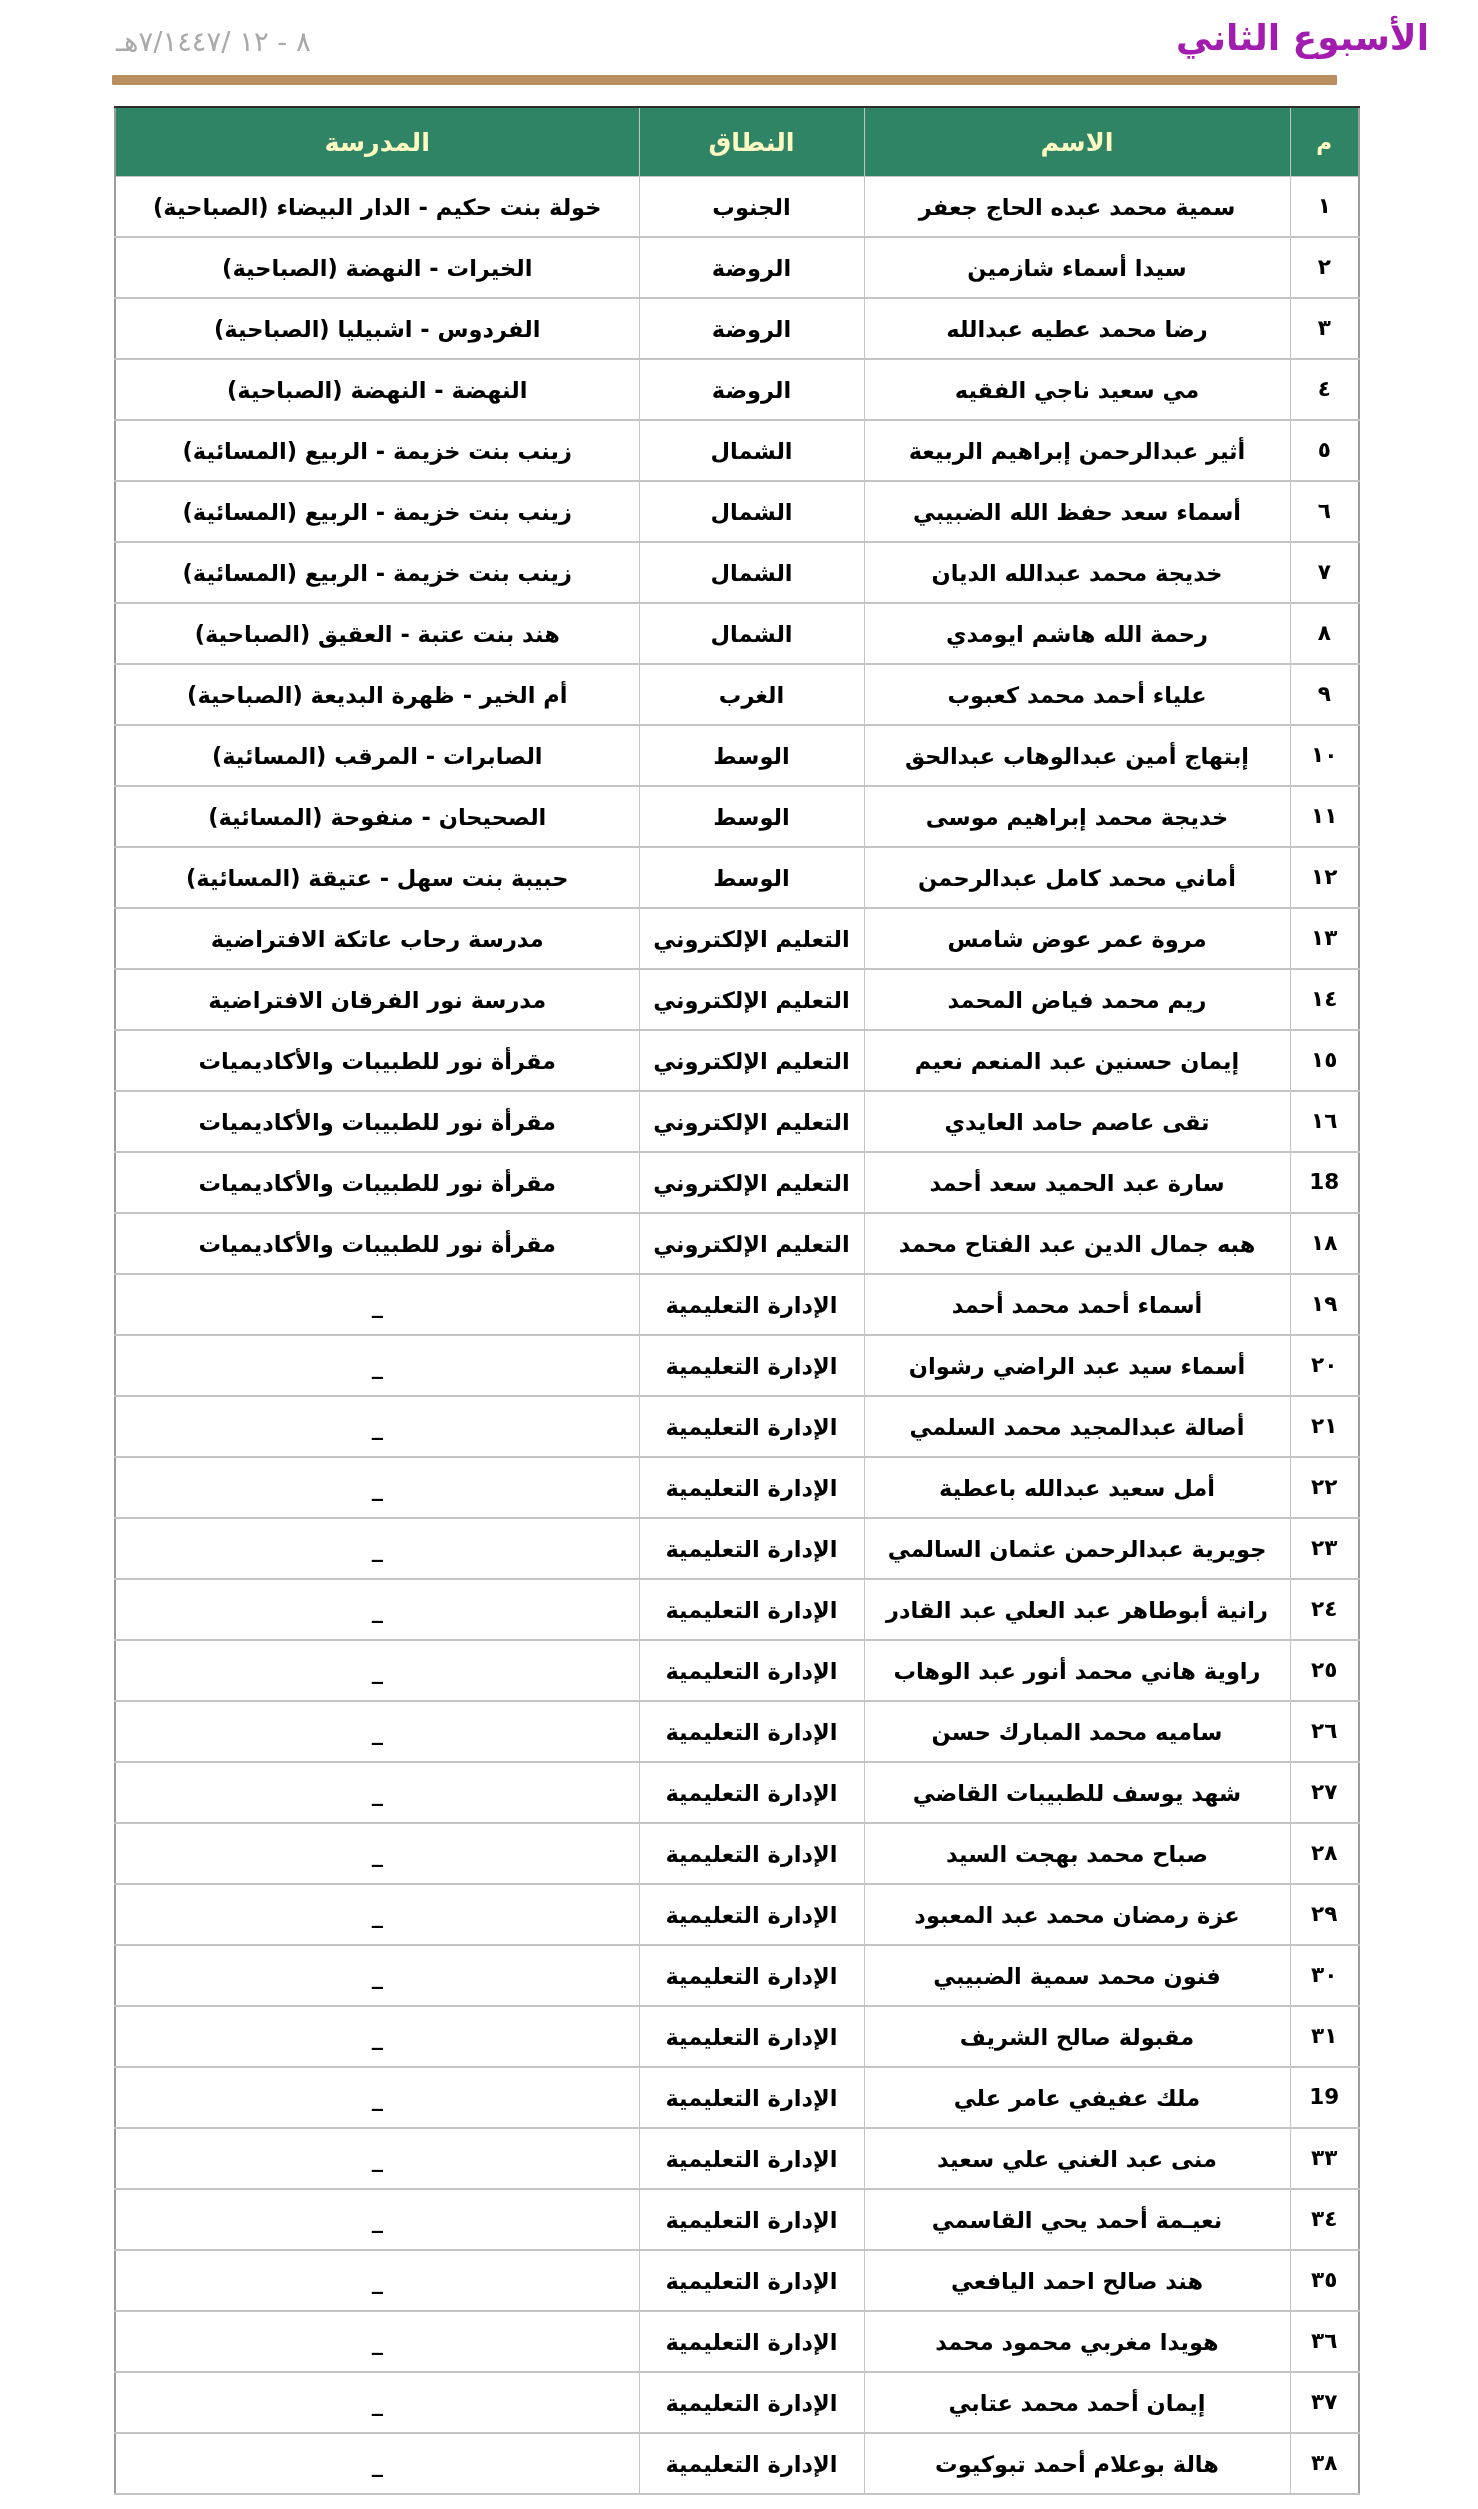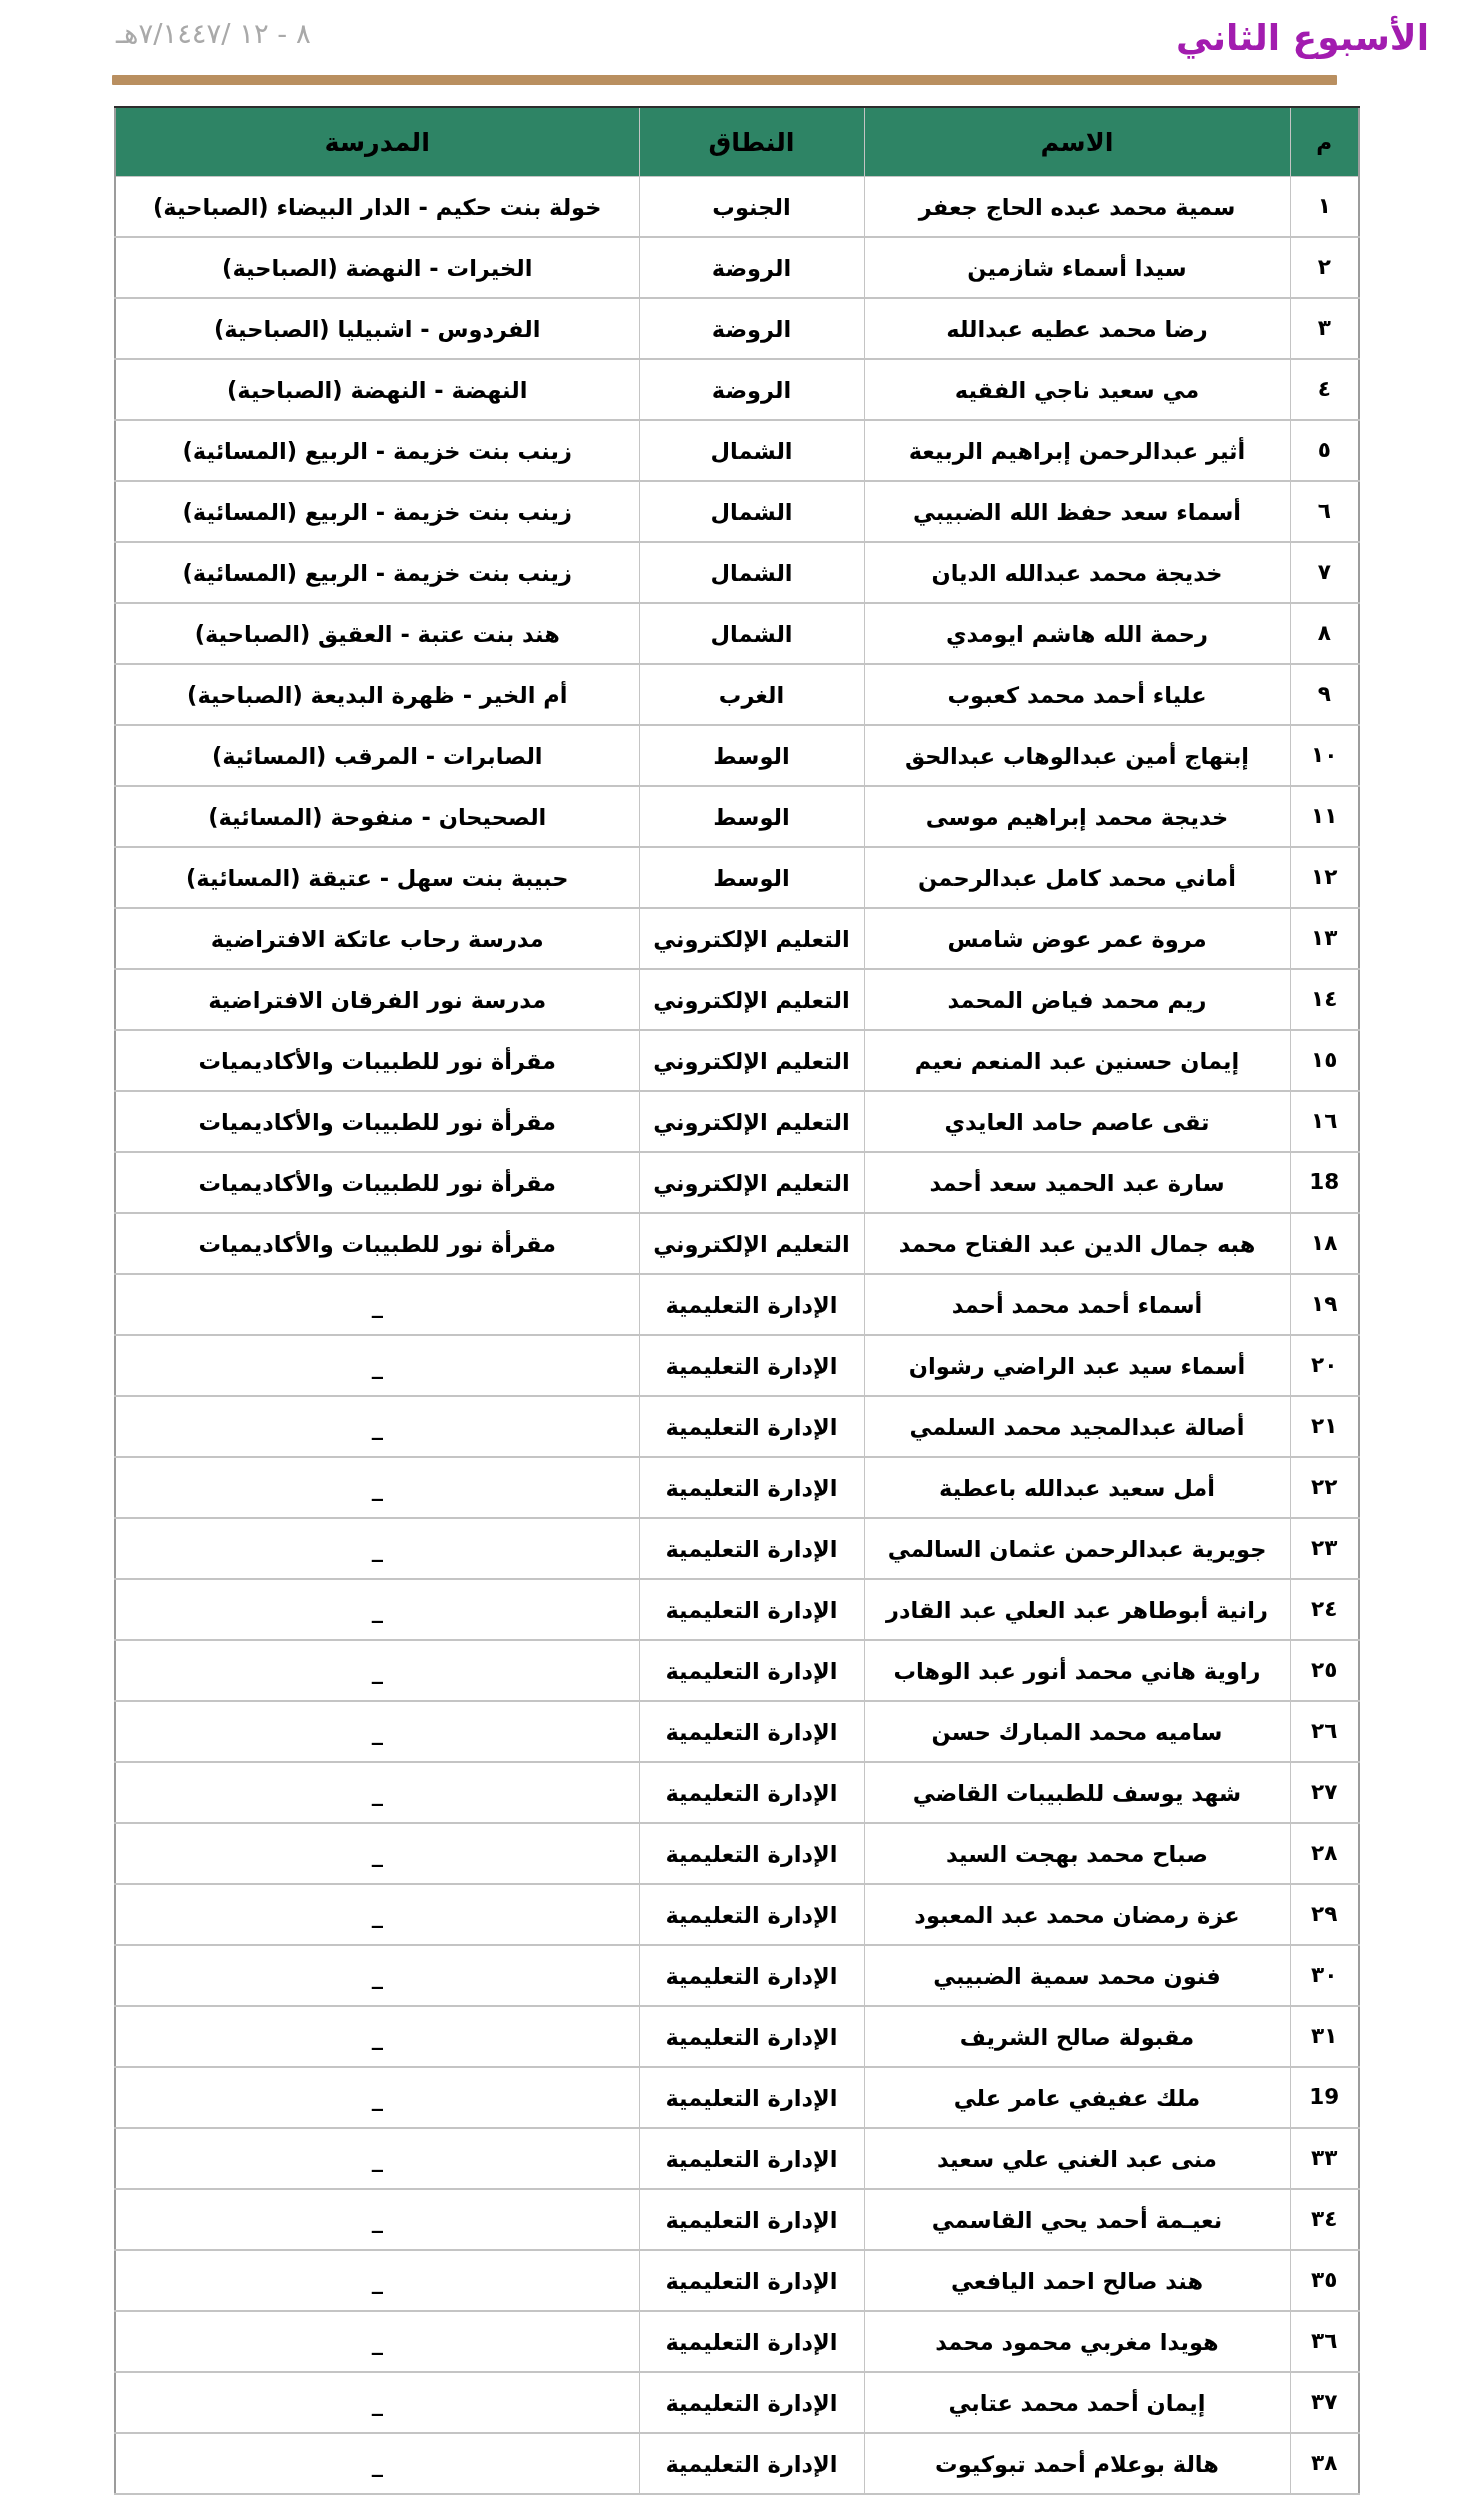--- a/index.html
+++ b/index.html
@@ -23,21 +23,21 @@
     font-size: 36px;
     font-weight: bold;
     color: #a21caf;
     line-height: 1.2;
     white-space: nowrap;
   }
   .hijri-date {
     font-size: 27.4px;
     font-weight: normal;
     color: #a9a9a9;
-    margin-top: 2px;
+    margin-top: 10px;
     margin-right: 21.6px;
     letter-spacing: 1px;
     white-space: nowrap;
   }
   .rule {
     height: 9.8px;
     background: #b98f60;
     margin: 2px 141px 0 112px;
     border-radius: 1px;
   }
@@ -45,21 +45,21 @@
     margin: 21.6px 118px 0 116px;
   }
   table.roster {
     width: 1245px;
     border-collapse: collapse;
     table-layout: fixed;
     border: 2px solid #9c9c9c;
   }
   th {
     background: #2e8465;
-    color: #000000;
+    color: #fef9c3;
     font-size: 25.5px;
     font-weight: bold;
     height: 69px;
     text-align: center;
     vertical-align: middle;
     border: 1.5px solid #c4c4c4;
     border-top: 2.5px solid #2d2d2d;
   }
   td {
     background: #ffffff;

